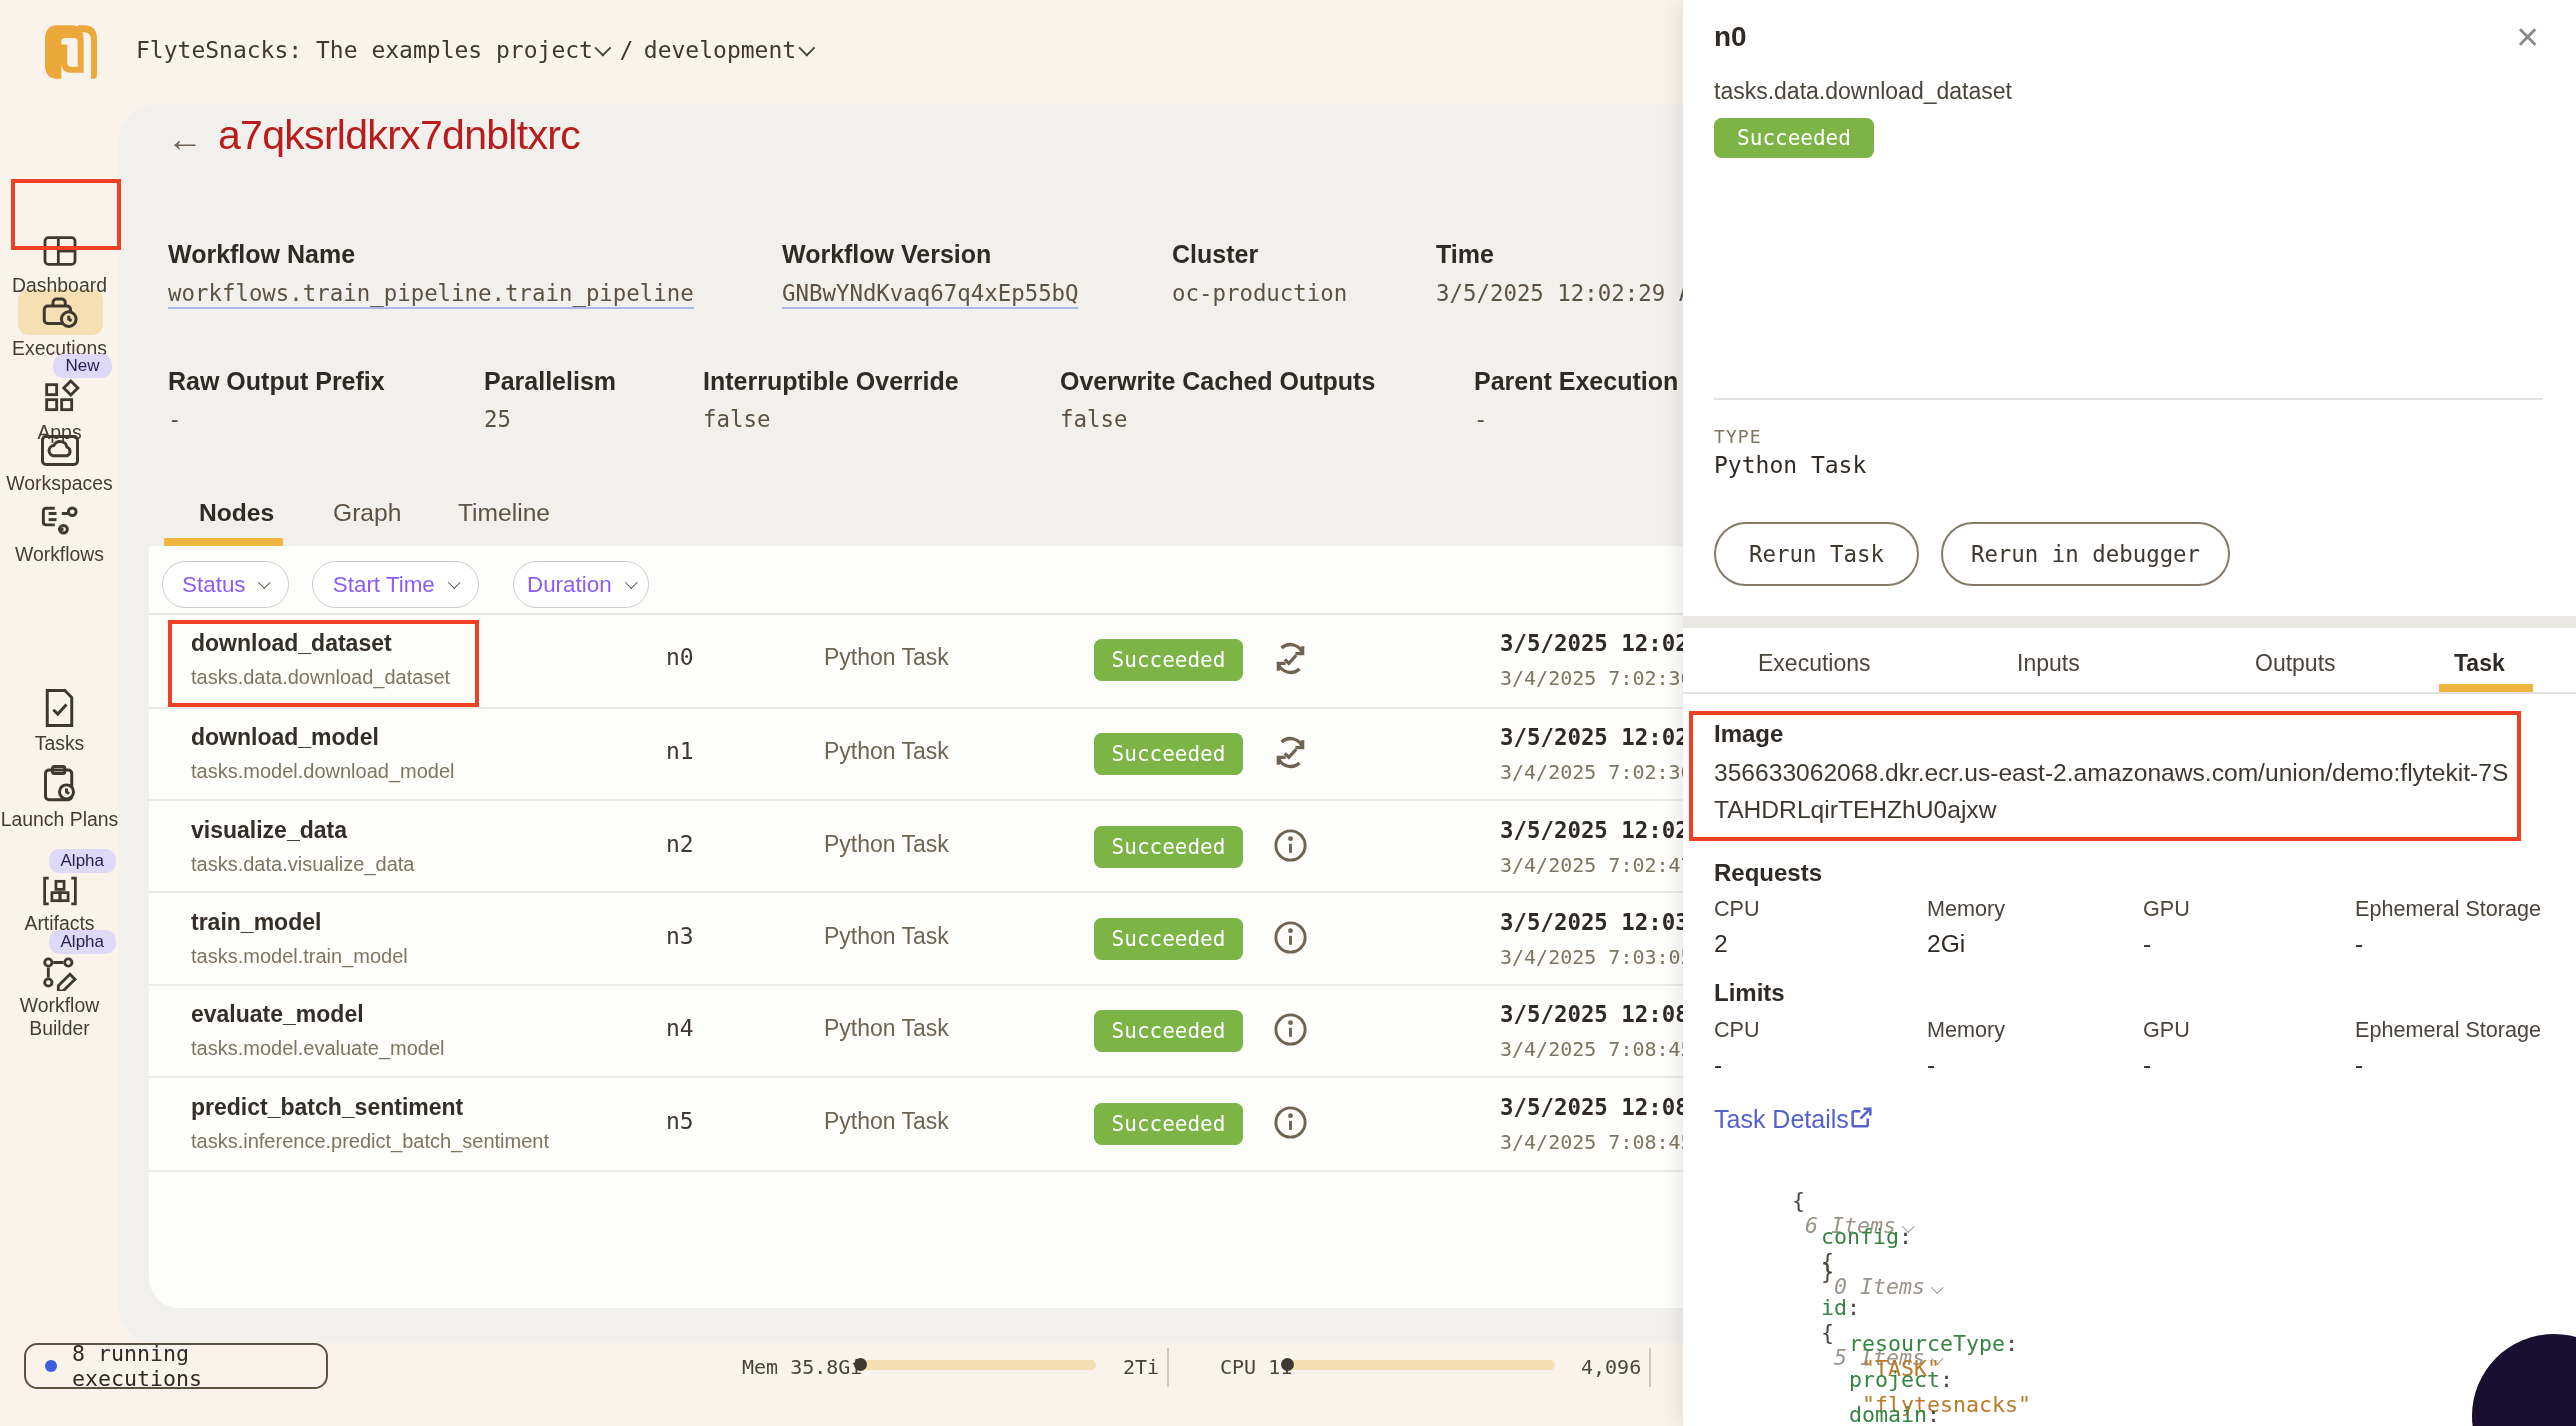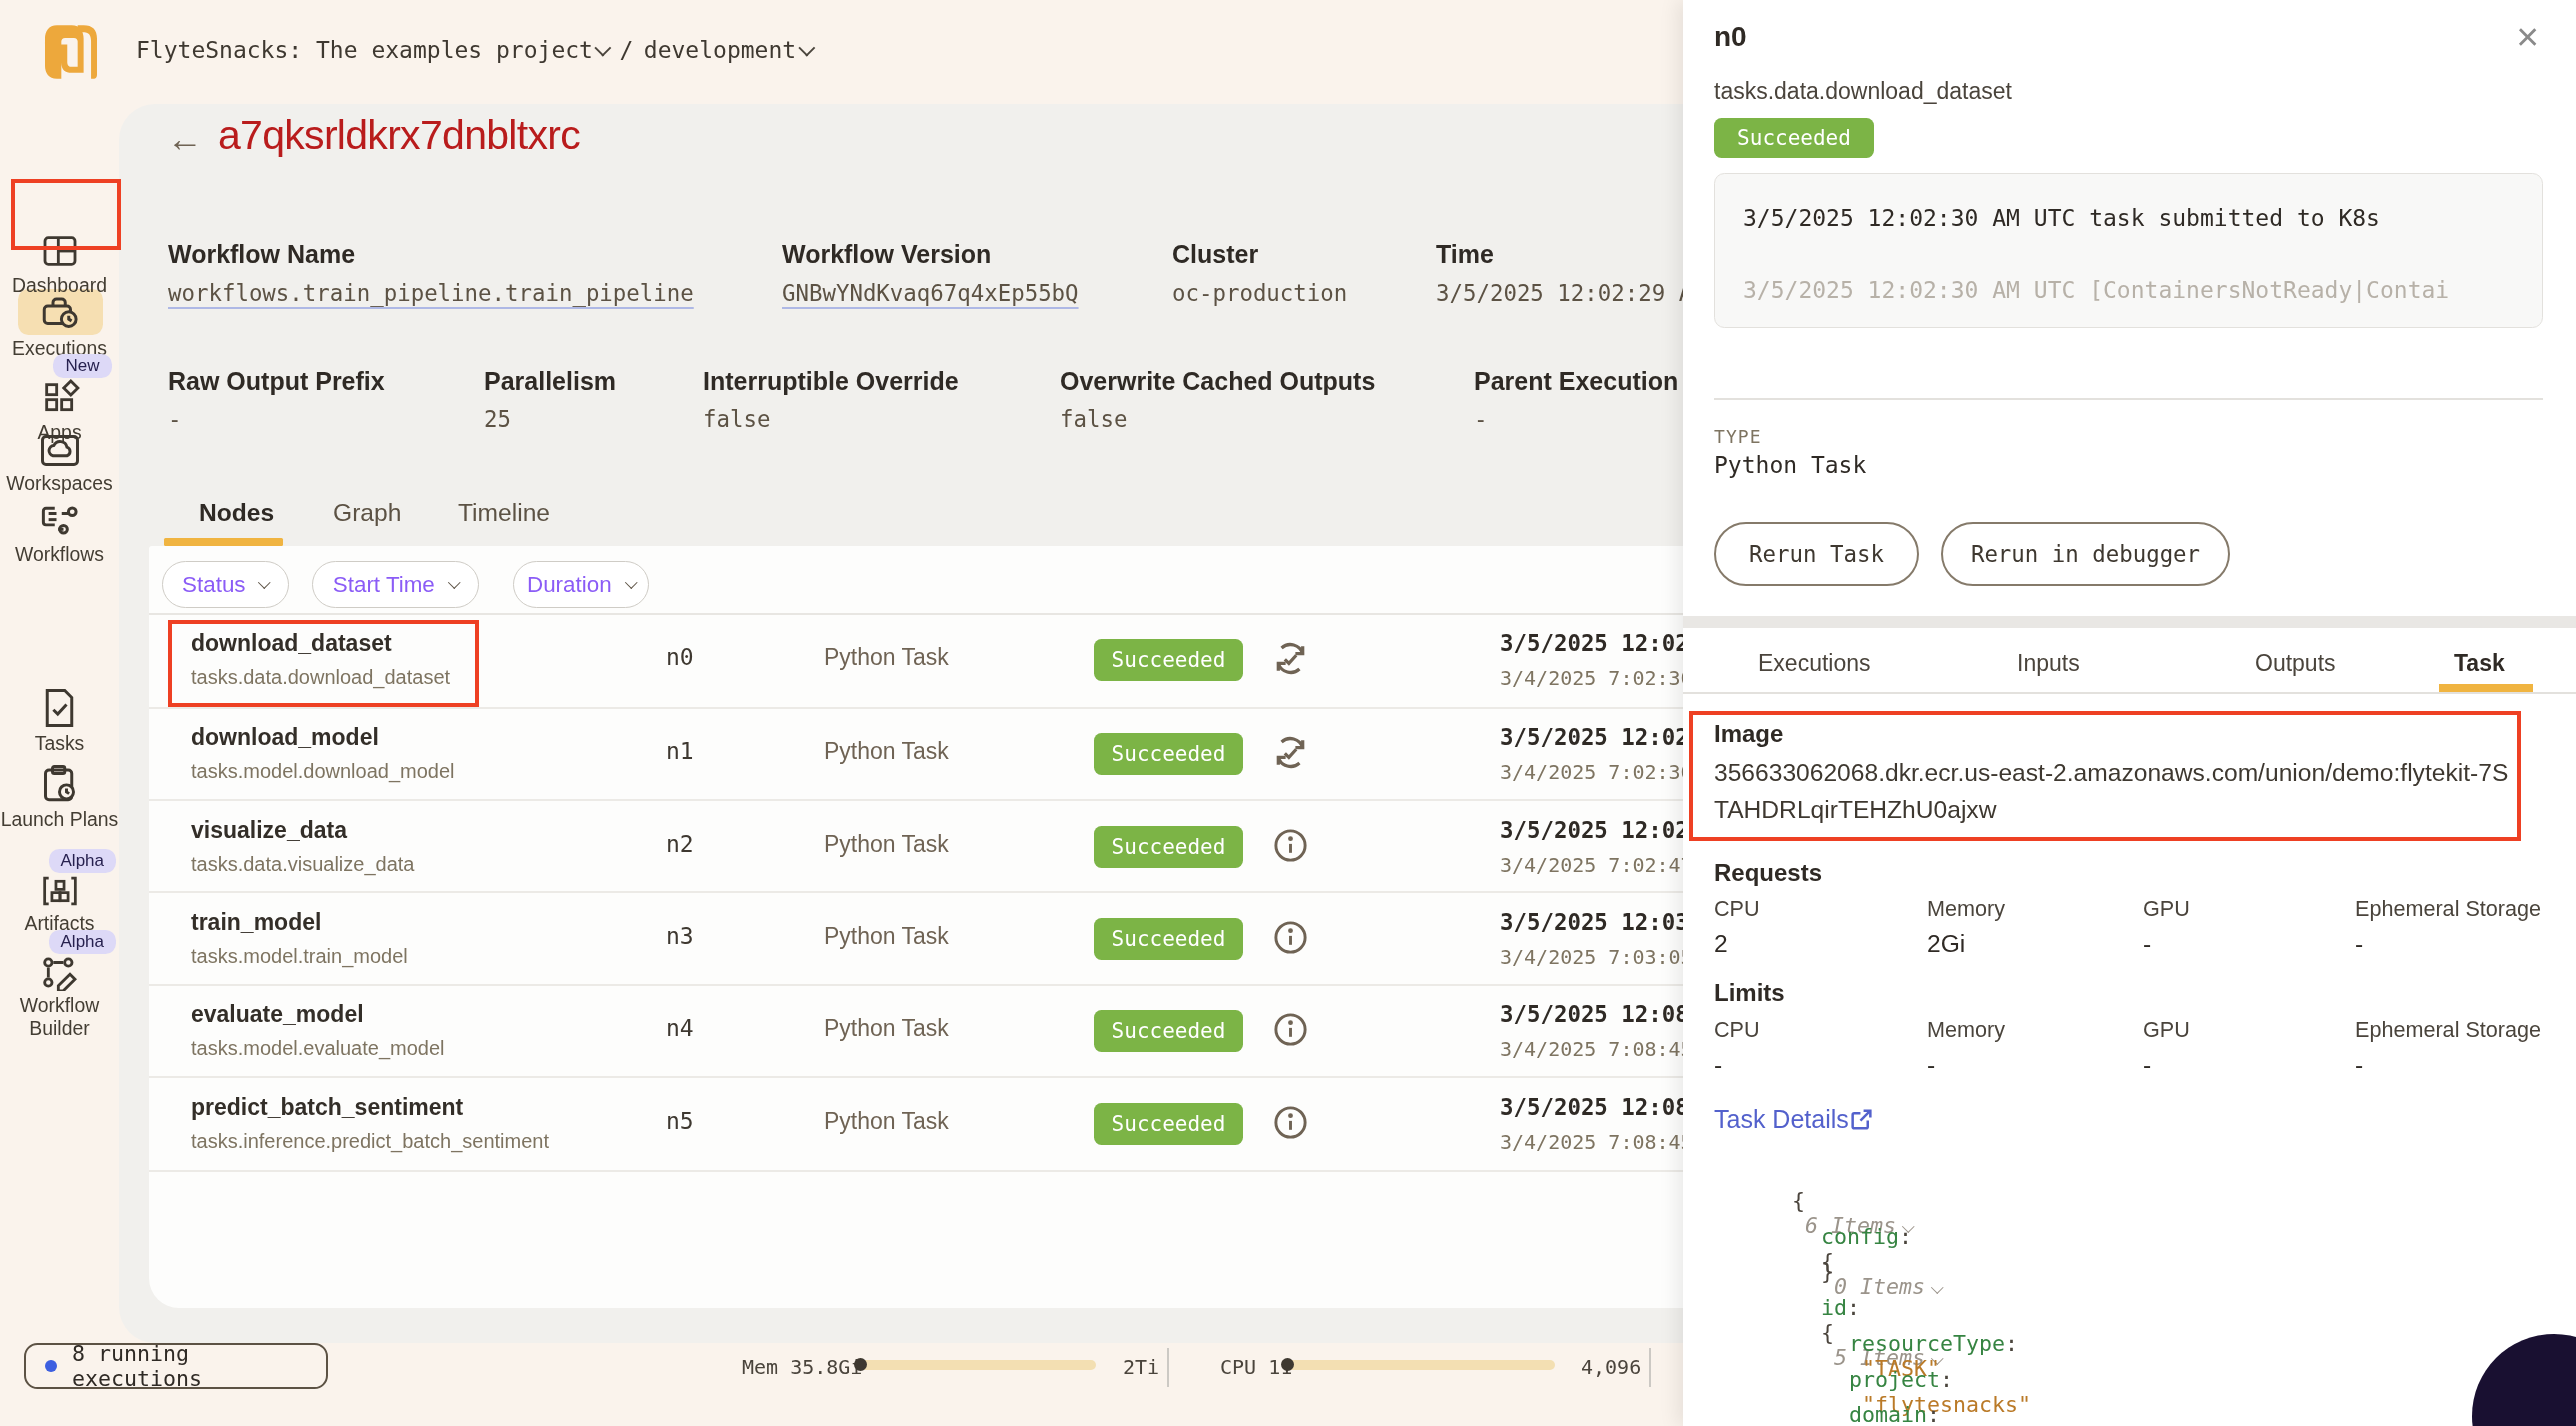--- a/index.html
+++ b/index.html
@@ -88,21 +88,21 @@
   .ptab{position:absolute;top:650px;font-size:23px;color:#4A443C;cursor:pointer;}
   #ptab-underline{position:absolute;left:756px;top:684px;width:94px;height:7.5px;background:#F0B441;}
   #ptab-divider{position:absolute;left:0;top:692px;width:893px;height:1.5px;background:#E3E1DD;}
 
   #image-label{position:absolute;left:31px;top:720px;font-size:24px;font-weight:600;color:#2F2A25;}
   #image-value{position:absolute;left:31px;top:754px;width:805px;font-size:24.6px;line-height:37px;color:#3E3830;word-break:break-all;}
   #requests-label{position:absolute;left:31px;top:859px;font-size:24px;font-weight:600;color:#2F2A25;}
   #limits-label{position:absolute;left:31px;top:979px;font-size:24px;font-weight:600;color:#2F2A25;}
   .res-lbl{position:absolute;font-size:21.6px;color:#4A443C;}
   .res-val{position:absolute;font-size:24.6px;color:#2F2A25;}
-  #task-details{position:absolute;left:31px;top:1105px;font-size:25px;color:#5361CC;display:flex;align-items:center;gap:0;cursor:pointer;}
+  #task-details{position:absolute;left:31px;top:1105px;font-size:25px;color:#5361CC;display:flex;gap:0;cursor:pointer;}
 
   .jline{position:absolute;font-size:21.6px;white-space:pre;}
   .j-punct{color:#4A443C;}
   .j-items{color:#9B948B;font-style:italic;}
   .j-key{color:#368442;}
   .j-str{color:#BA7A28;}
   .j-chev{display:inline-block;width:7.5px;height:7.5px;border-right:1.9px solid #9B948B;border-bottom:1.9px solid #9B948B;
           transform:rotate(45deg);margin-left:7.5px;margin-bottom:3px;cursor:pointer;}
 
   
@@ -386,24 +386,20 @@
   <div class="gauge-dot" style="left:1281px;"></div>
   <div class="gauge-label mono" style="left:1569px;">4,096</div>
   <div class="vdiv" style="left:1649px;"></div>
 
   <div id="panel">
     <div id="panel-title">n0</div>
     <div id="panel-close">×</div>
     <div id="panel-task">tasks.data.download_dataset</div>
     <div id="panel-badge" class="mono">Succeeded</div>
 
-    <div id="logbox">
-      <div class="l1 mono">3/5/2025 12:02:30 AM UTC task submitted to K8s</div>
-      <div class="l2 mono">3/5/2025 12:02:30 AM UTC [ContainersNotReady|Contai</div>
-    </div>
 
 
     <div class="hdiv" style="top:398px;"></div>
     <div id="type-label" class="mono">TYPE</div>
     <div id="type-value" class="mono">Python Task</div>
 
     <div class="pill-btn mono" style="left:31px;width:201px;">Rerun Task</div>
     <div class="pill-btn mono" style="left:258px;width:285px;">Rerun in debugger</div>
 
     <div id="gray-band"></div>

